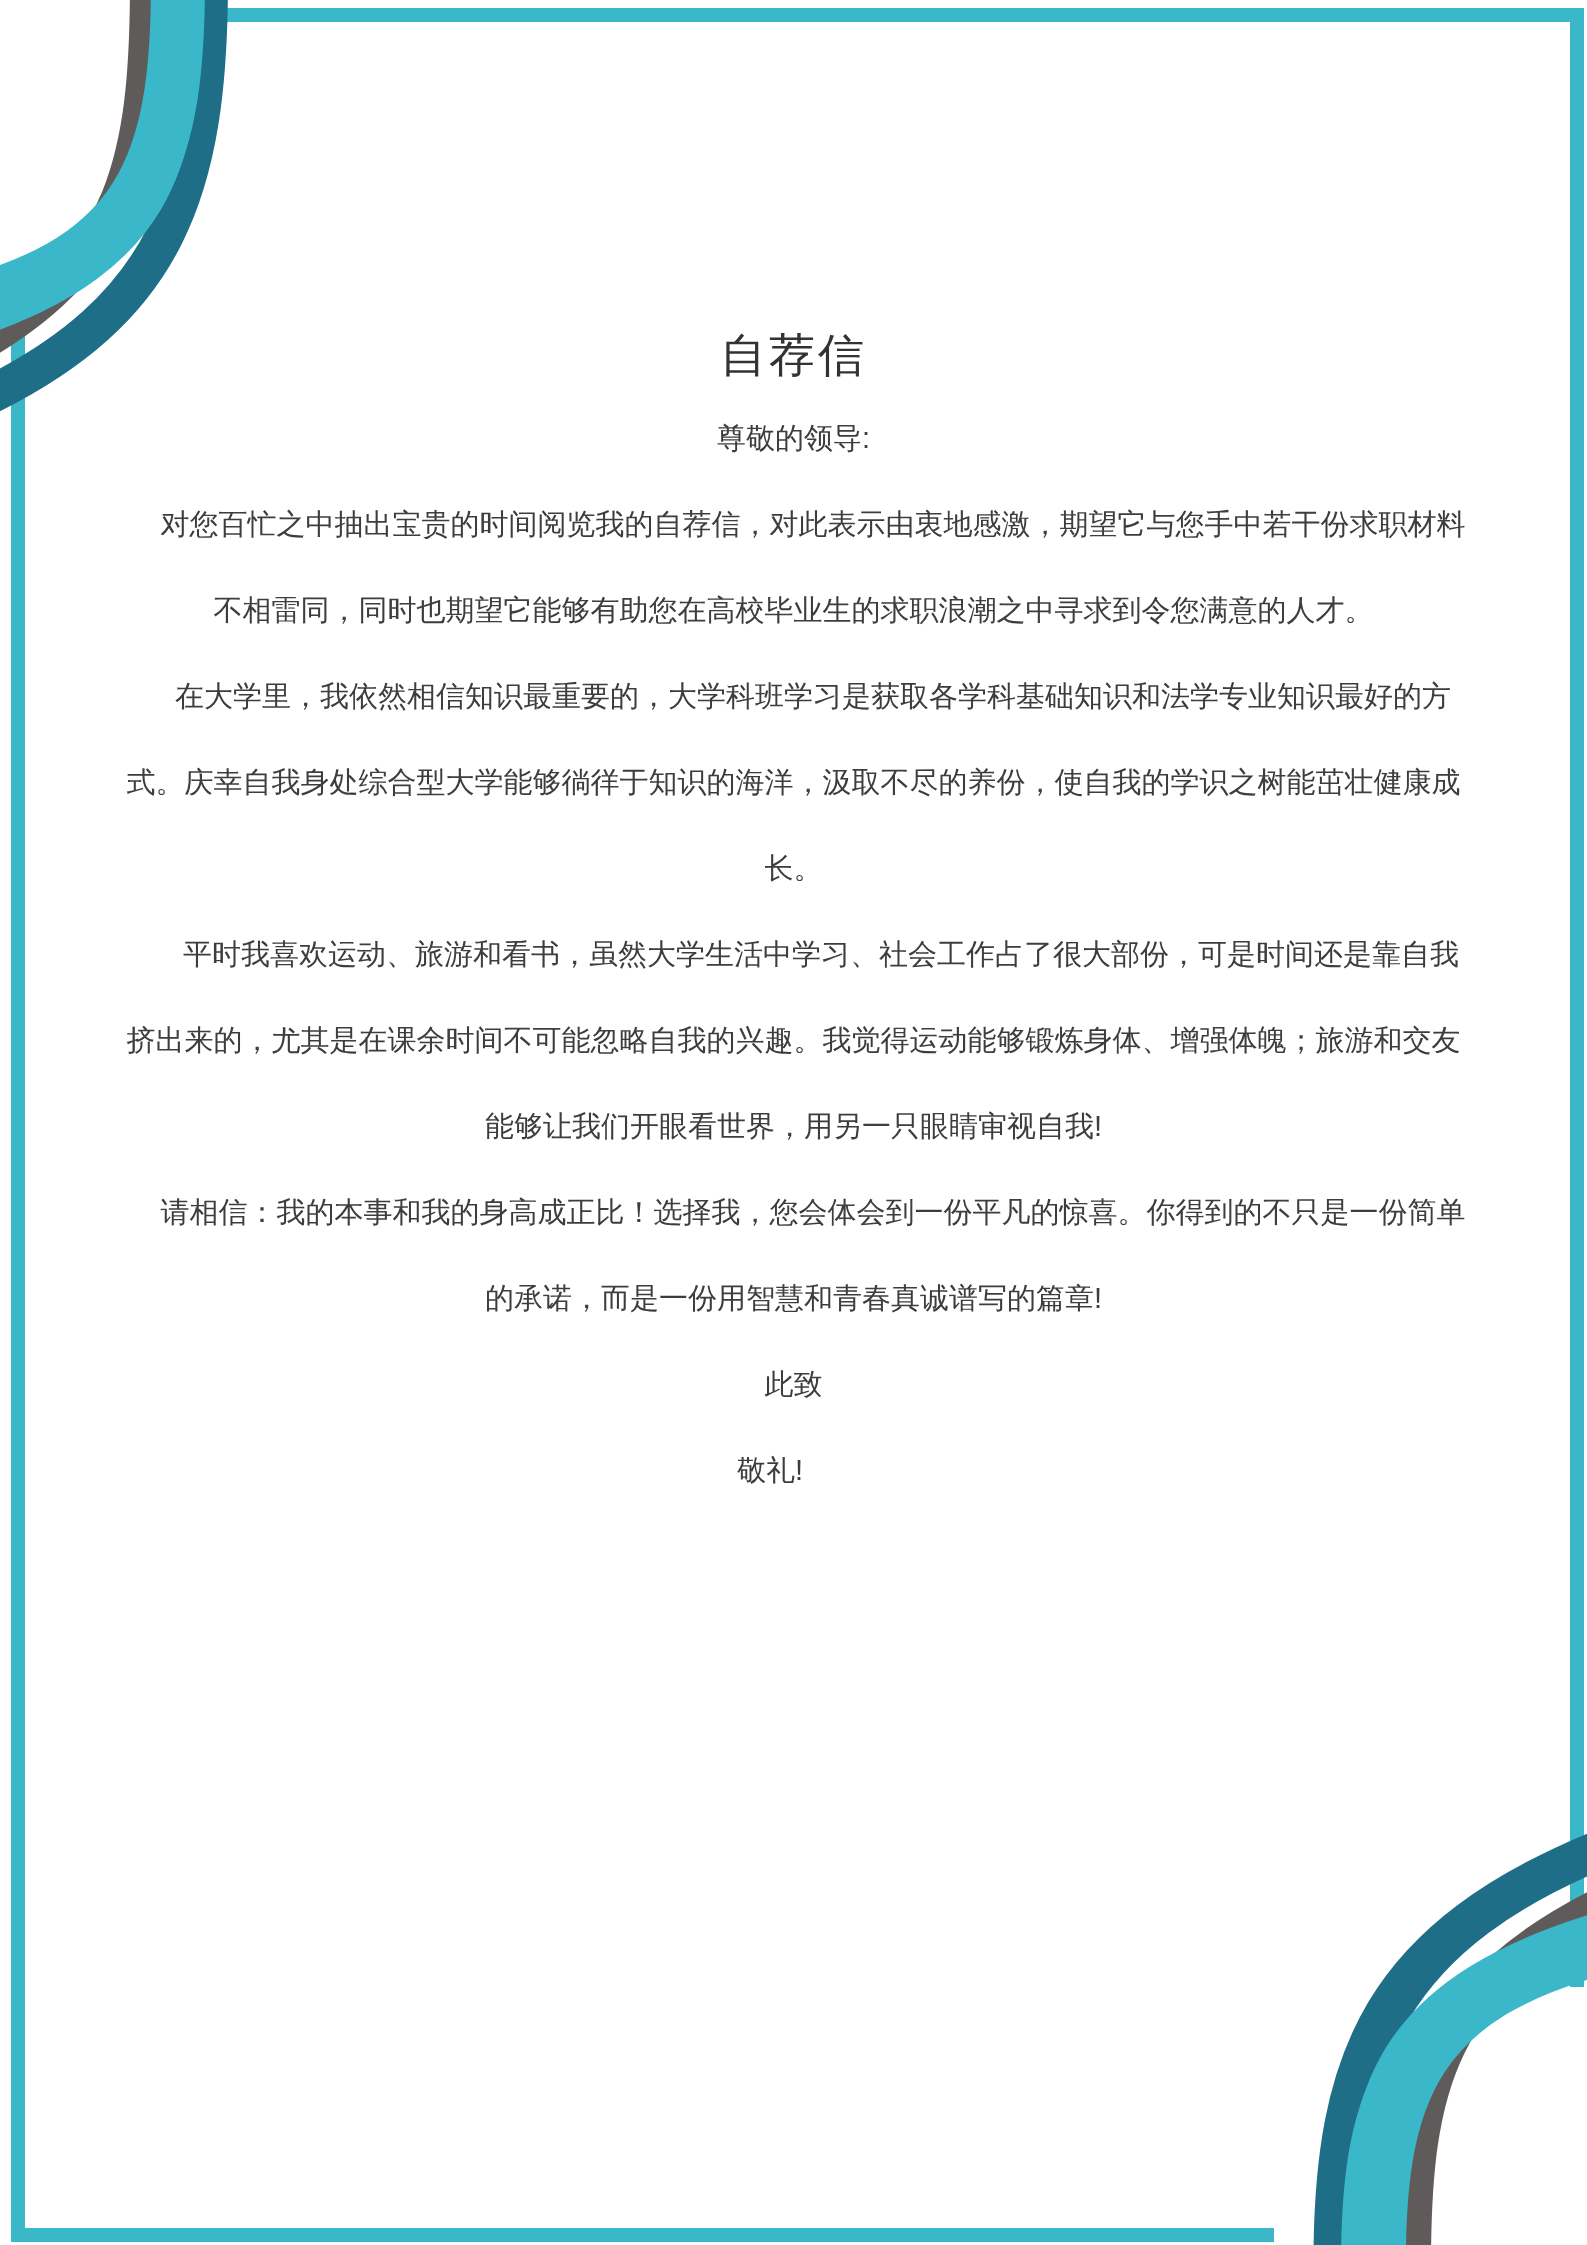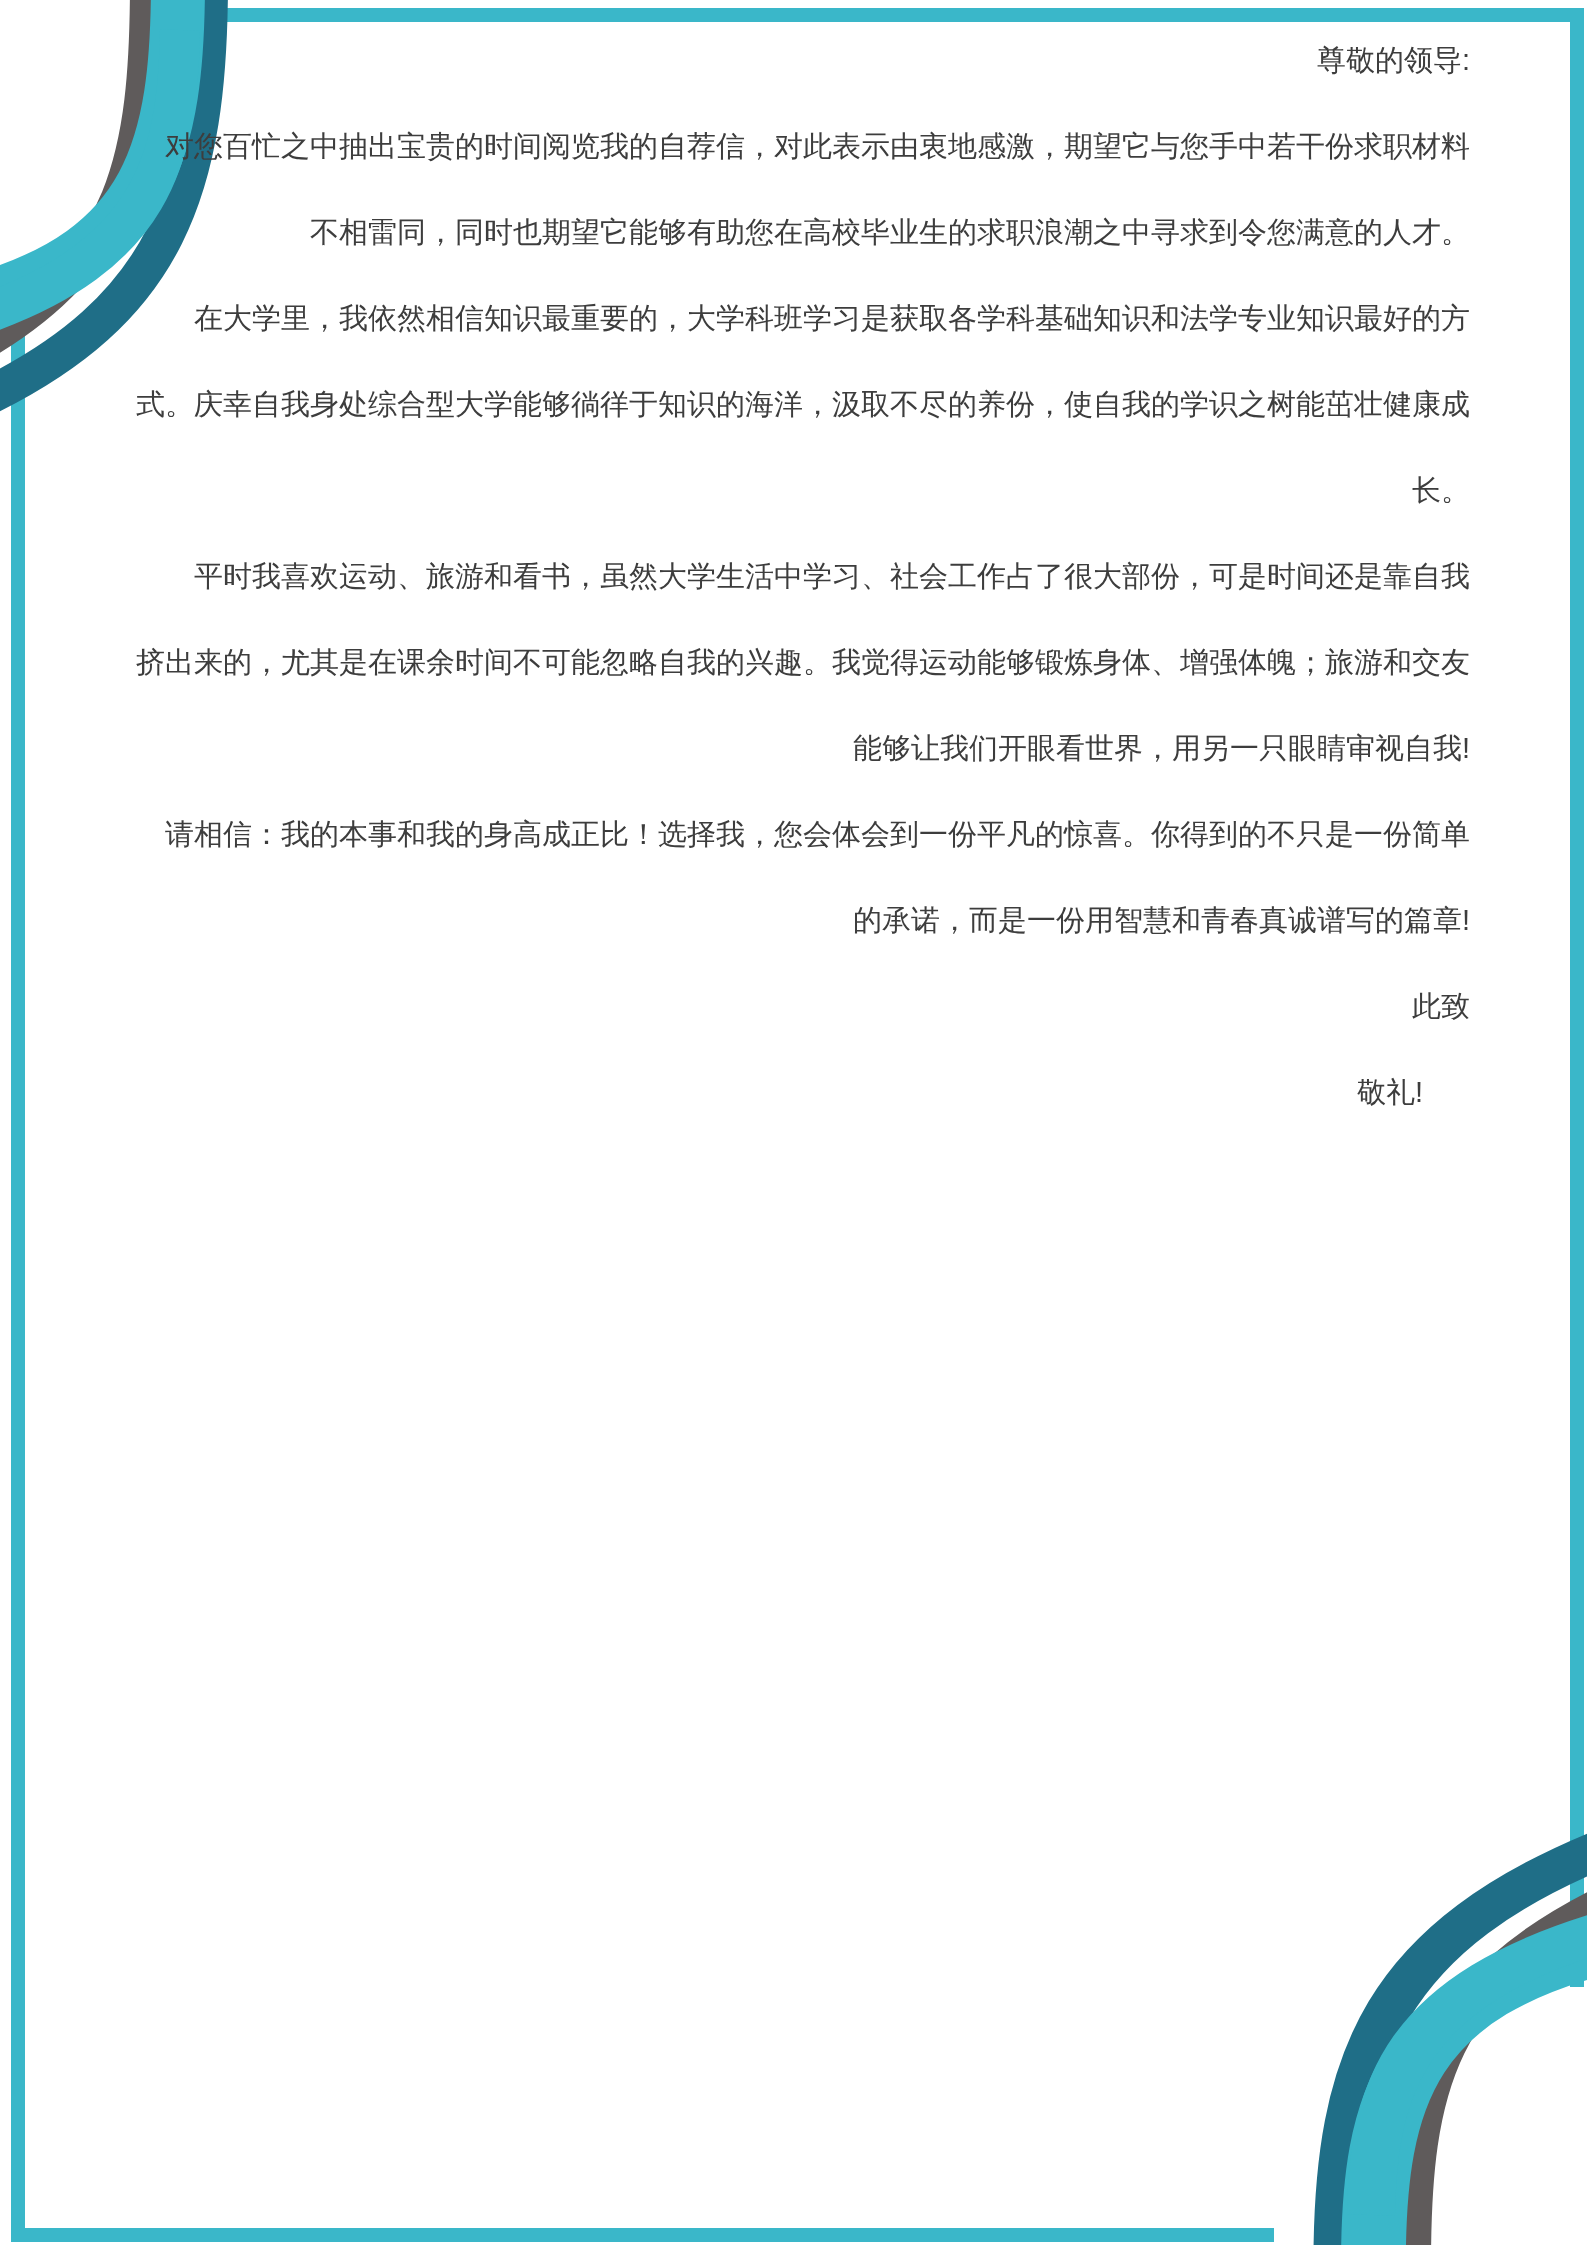--- a/index.html
+++ b/index.html
@@ -41,21 +41,21 @@
     font-weight:400;
     letter-spacing:3px;
     text-align:center;
     color:#333333;
   }
   .letter p{
     margin:0;
     font-size:29px;
     line-height:86px;
     font-weight:400;
-    text-align:right;
+    text-align:center;
     color:var(--text);
   }
   .letter p.first{margin-top:17px;}
   .ind-a{text-indent:39px;}
   .ind-b{text-indent:55px;}
   .salute-line{text-align:right;padding-right:47px;}
 </style>
 </head>
 <body>
 
@@ -76,20 +76,21 @@
 <div class="ribbon ribbon-br">
   <svg viewBox="0 0 250 430" preserveAspectRatio="none" aria-hidden="true">
     <path d="M 147 -20 C 147 160, 125 260, -20 345" fill="none" stroke-width="34" stroke="#5f5b5b"></path>
     <path d="M 209 -20 C 209 190, 168 310, -20 400" fill="none" stroke-width="38" stroke="#1f6e87"></path>
     <path d="M 178 -20 C 178 150, 150 250, -20 300" fill="none" stroke-width="54" stroke="#3ab7c9"></path>
     <path d="M 180 30 C 178 160, 152 255, -18 315" fill="none" stroke-width="40" stroke="#3ab7c9"></path>
   </svg>
 </div>
 
 <main class="letter">
+  <h1 class="doc-title">自荐信</h1>
 
   <p class="first">尊敬的领导:</p>
 
 
   <p class="ind-a">对您百忙之中抽出宝贵的时间阅览我的自荐信，对此表示由衷地感激，期望它与您手中若干份求职材料不相雷同，同时也期望它能够有助您在高校毕业生的求职浪潮之中寻求到令您满意的人才。</p>
 
 
   <p class="ind-a">在大学里，我依然相信知识最重要的，大学科班学习是获取各学科基础知识和法学专业知识最好的方式。庆幸自我身处综合型大学能够徜徉于知识的海洋，汲取不尽的养份，使自我的学识之树能茁壮健康成长。</p>
 
   <p class="ind-b">平时我喜欢运动、旅游和看书，虽然大学生活中学习、社会工作占了很大部份，可是时间还是靠自我挤出来的，尤其是在课余时间不可能忽略自我的兴趣。我觉得运动能够锻炼身体、增强体魄；旅游和交友能够让我们开眼看世界，用另一只眼睛审视自我!</p>

